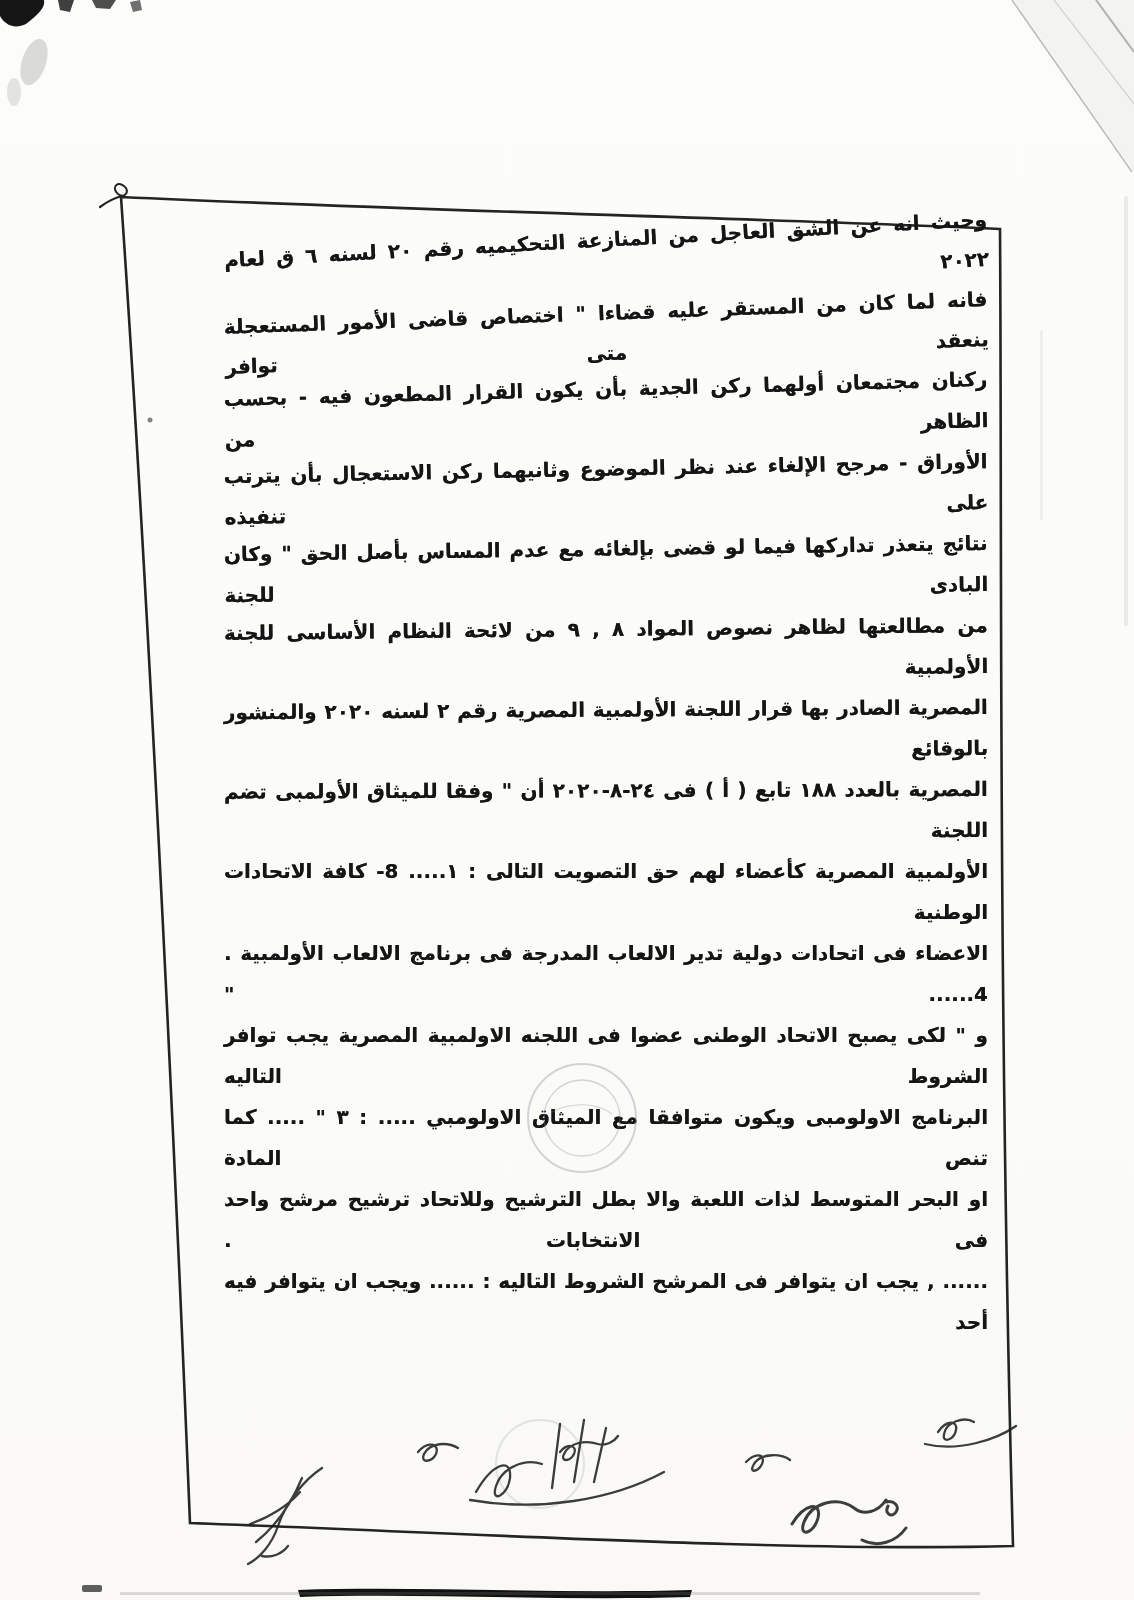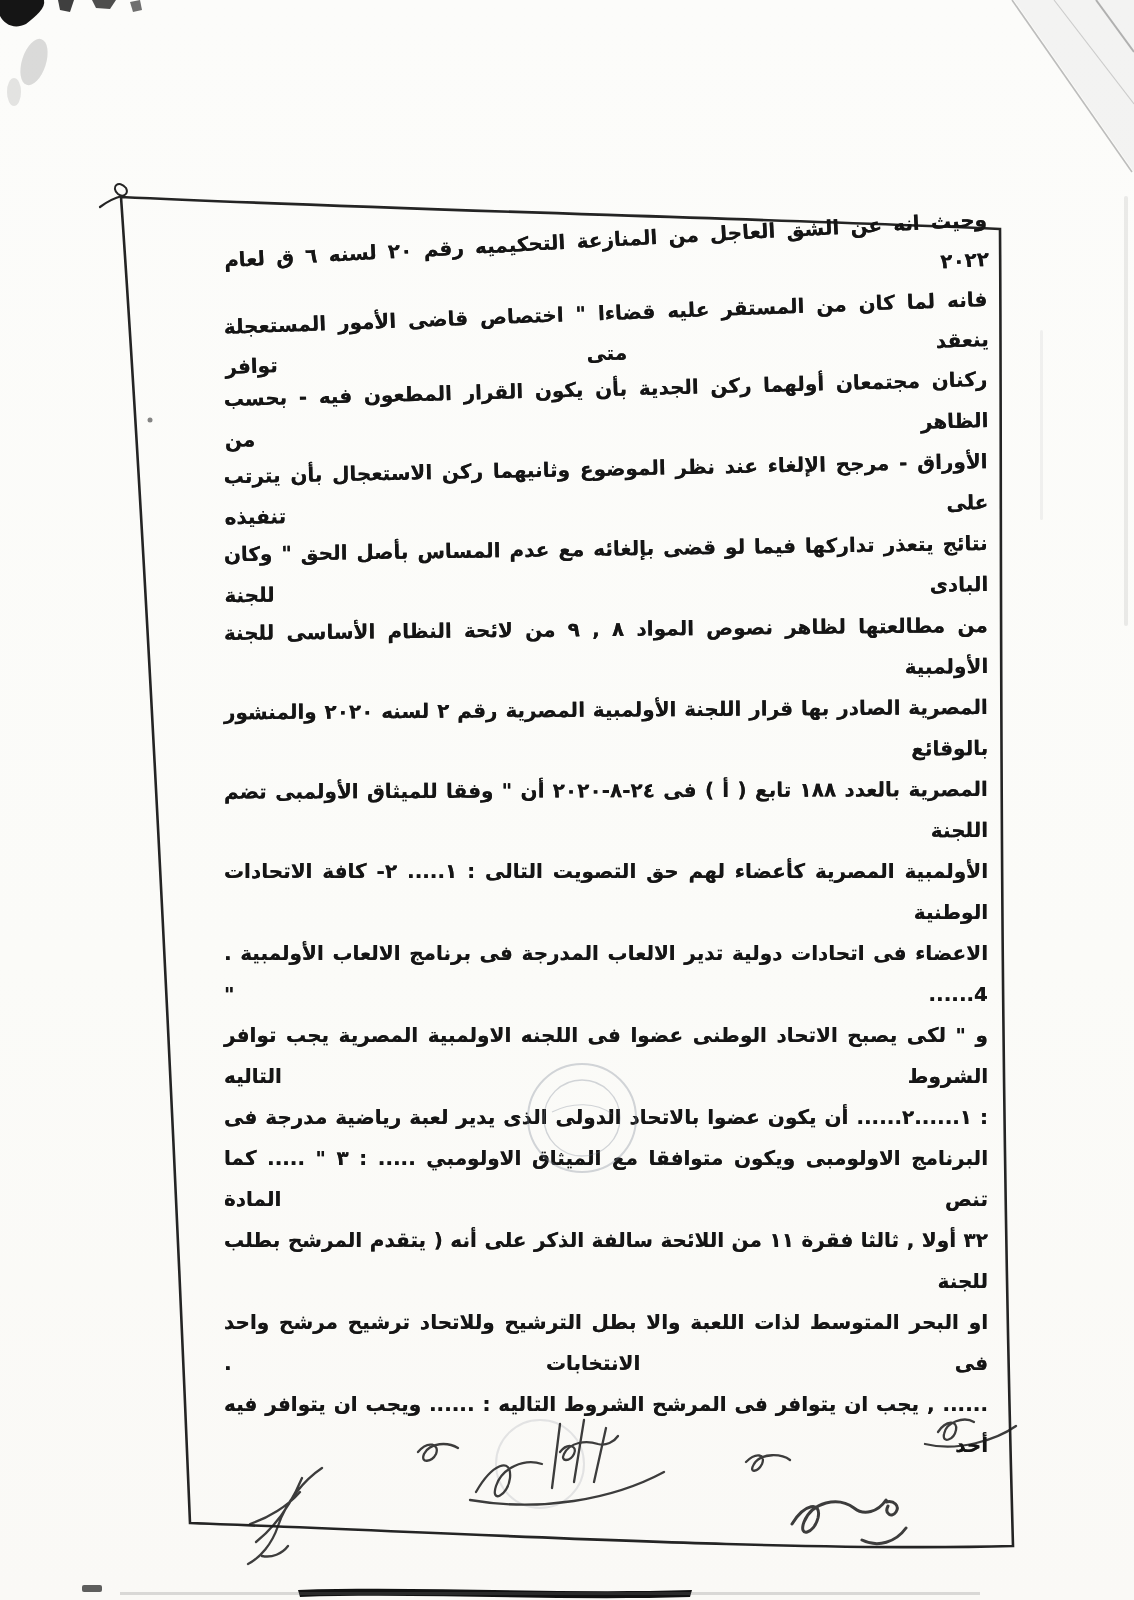--- a/index.html
+++ b/index.html
@@ -87,26 +87,24 @@
   <div class="text-block">
     <div class="header-line h1">وحيث انه عن الشق العاجل من المنازعة التحكيميه رقم ٢٠ لسنه ٦ ق لعام ٢٠٢٢</div>
     <div class="header-line h2">فانه لما كان من المستقر عليه قضاءا " اختصاص قاضى الأمور المستعجلة ينعقد متى توافر</div>
     <div>
       <div class="text-line t1">ركنان مجتمعان أولهما ركن الجدية بأن يكون القرار المطعون فيه - بحسب الظاهر من</div>
       <div class="text-line t2">الأوراق - مرجح الإلغاء عند نظر الموضوع وثانيهما ركن الاستعجال بأن يترتب على تنفيذه</div>
       <div class="text-line t3">نتائج يتعذر تداركها فيما لو قضى بإلغائه مع عدم المساس بأصل الحق " وكان البادى للجنة</div>
       <div class="text-line t4">من مطالعتها لظاهر نصوص المواد ٨ , ٩ من لائحة النظام الأساسى للجنة الأولمبية</div>
       <div class="text-line t5">المصرية الصادر بها قرار اللجنة الأولمبية المصرية رقم ٢ لسنه ٢٠٢٠ والمنشور بالوقائع</div>
       <div class="text-line t6">المصرية بالعدد ١٨٨ تابع ( أ ) فى ٢٤-٨-٢٠٢٠ أن " وفقا للميثاق الأولمبى تضم اللجنة</div>
-      <div class="text-line">الأولمبية المصرية كأعضاء لهم حق التصويت التالى : ١..... ٢- كافة الاتحادات الوطنية</div>
+      <div class="text-line">الأولمبية المصرية كأعضاء لهم حق التصويت التالى : ١..... 8- كافة الاتحادات الوطنية</div>
       <div class="text-line">الاعضاء فى اتحادات دولية تدير الالعاب المدرجة فى برنامج الالعاب الأولمبية . 4...... "</div>
       <div class="text-line">و " لكى يصبح الاتحاد الوطنى عضوا فى اللجنه الاولمبية المصرية يجب توافر الشروط التاليه</div>
-      <div class="text-line">: ١......٢...... أن يكون عضوا بالاتحاد الدولى الذى يدير لعبة رياضية مدرجة فى</div>
       <div class="text-line">البرنامج الاولومبى ويكون متوافقا مع الميثاق الاولومبي ..... : ٣ " ..... كما تنص المادة</div>
-      <div class="text-line">٣٢ أولا , ثالثا فقرة ١١ من اللائحة سالفة الذكر على أنه ( يتقدم المرشح بطلب للجنة</div>
       <div class="text-line">او البحر المتوسط لذات اللعبة والا بطل الترشيح وللاتحاد ترشيح مرشح واحد فى الانتخابات .</div>
       <div class="text-line">...... , يجب ان يتوافر فى المرشح الشروط التاليه : ...... ويجب ان يتوافر فيه أحد</div>
 
     </div>
   </div>
 
   <svg class="layer" viewBox="0 0 1134 1600" xmlns="http://www.w3.org/2000/svg">
     <g stroke="#7d8696" fill="none" opacity="0.33">
       <circle cx="582" cy="1118" r="54" stroke-width="2"></circle>
       <circle cx="582" cy="1118" r="38" stroke-width="1.4"></circle>

